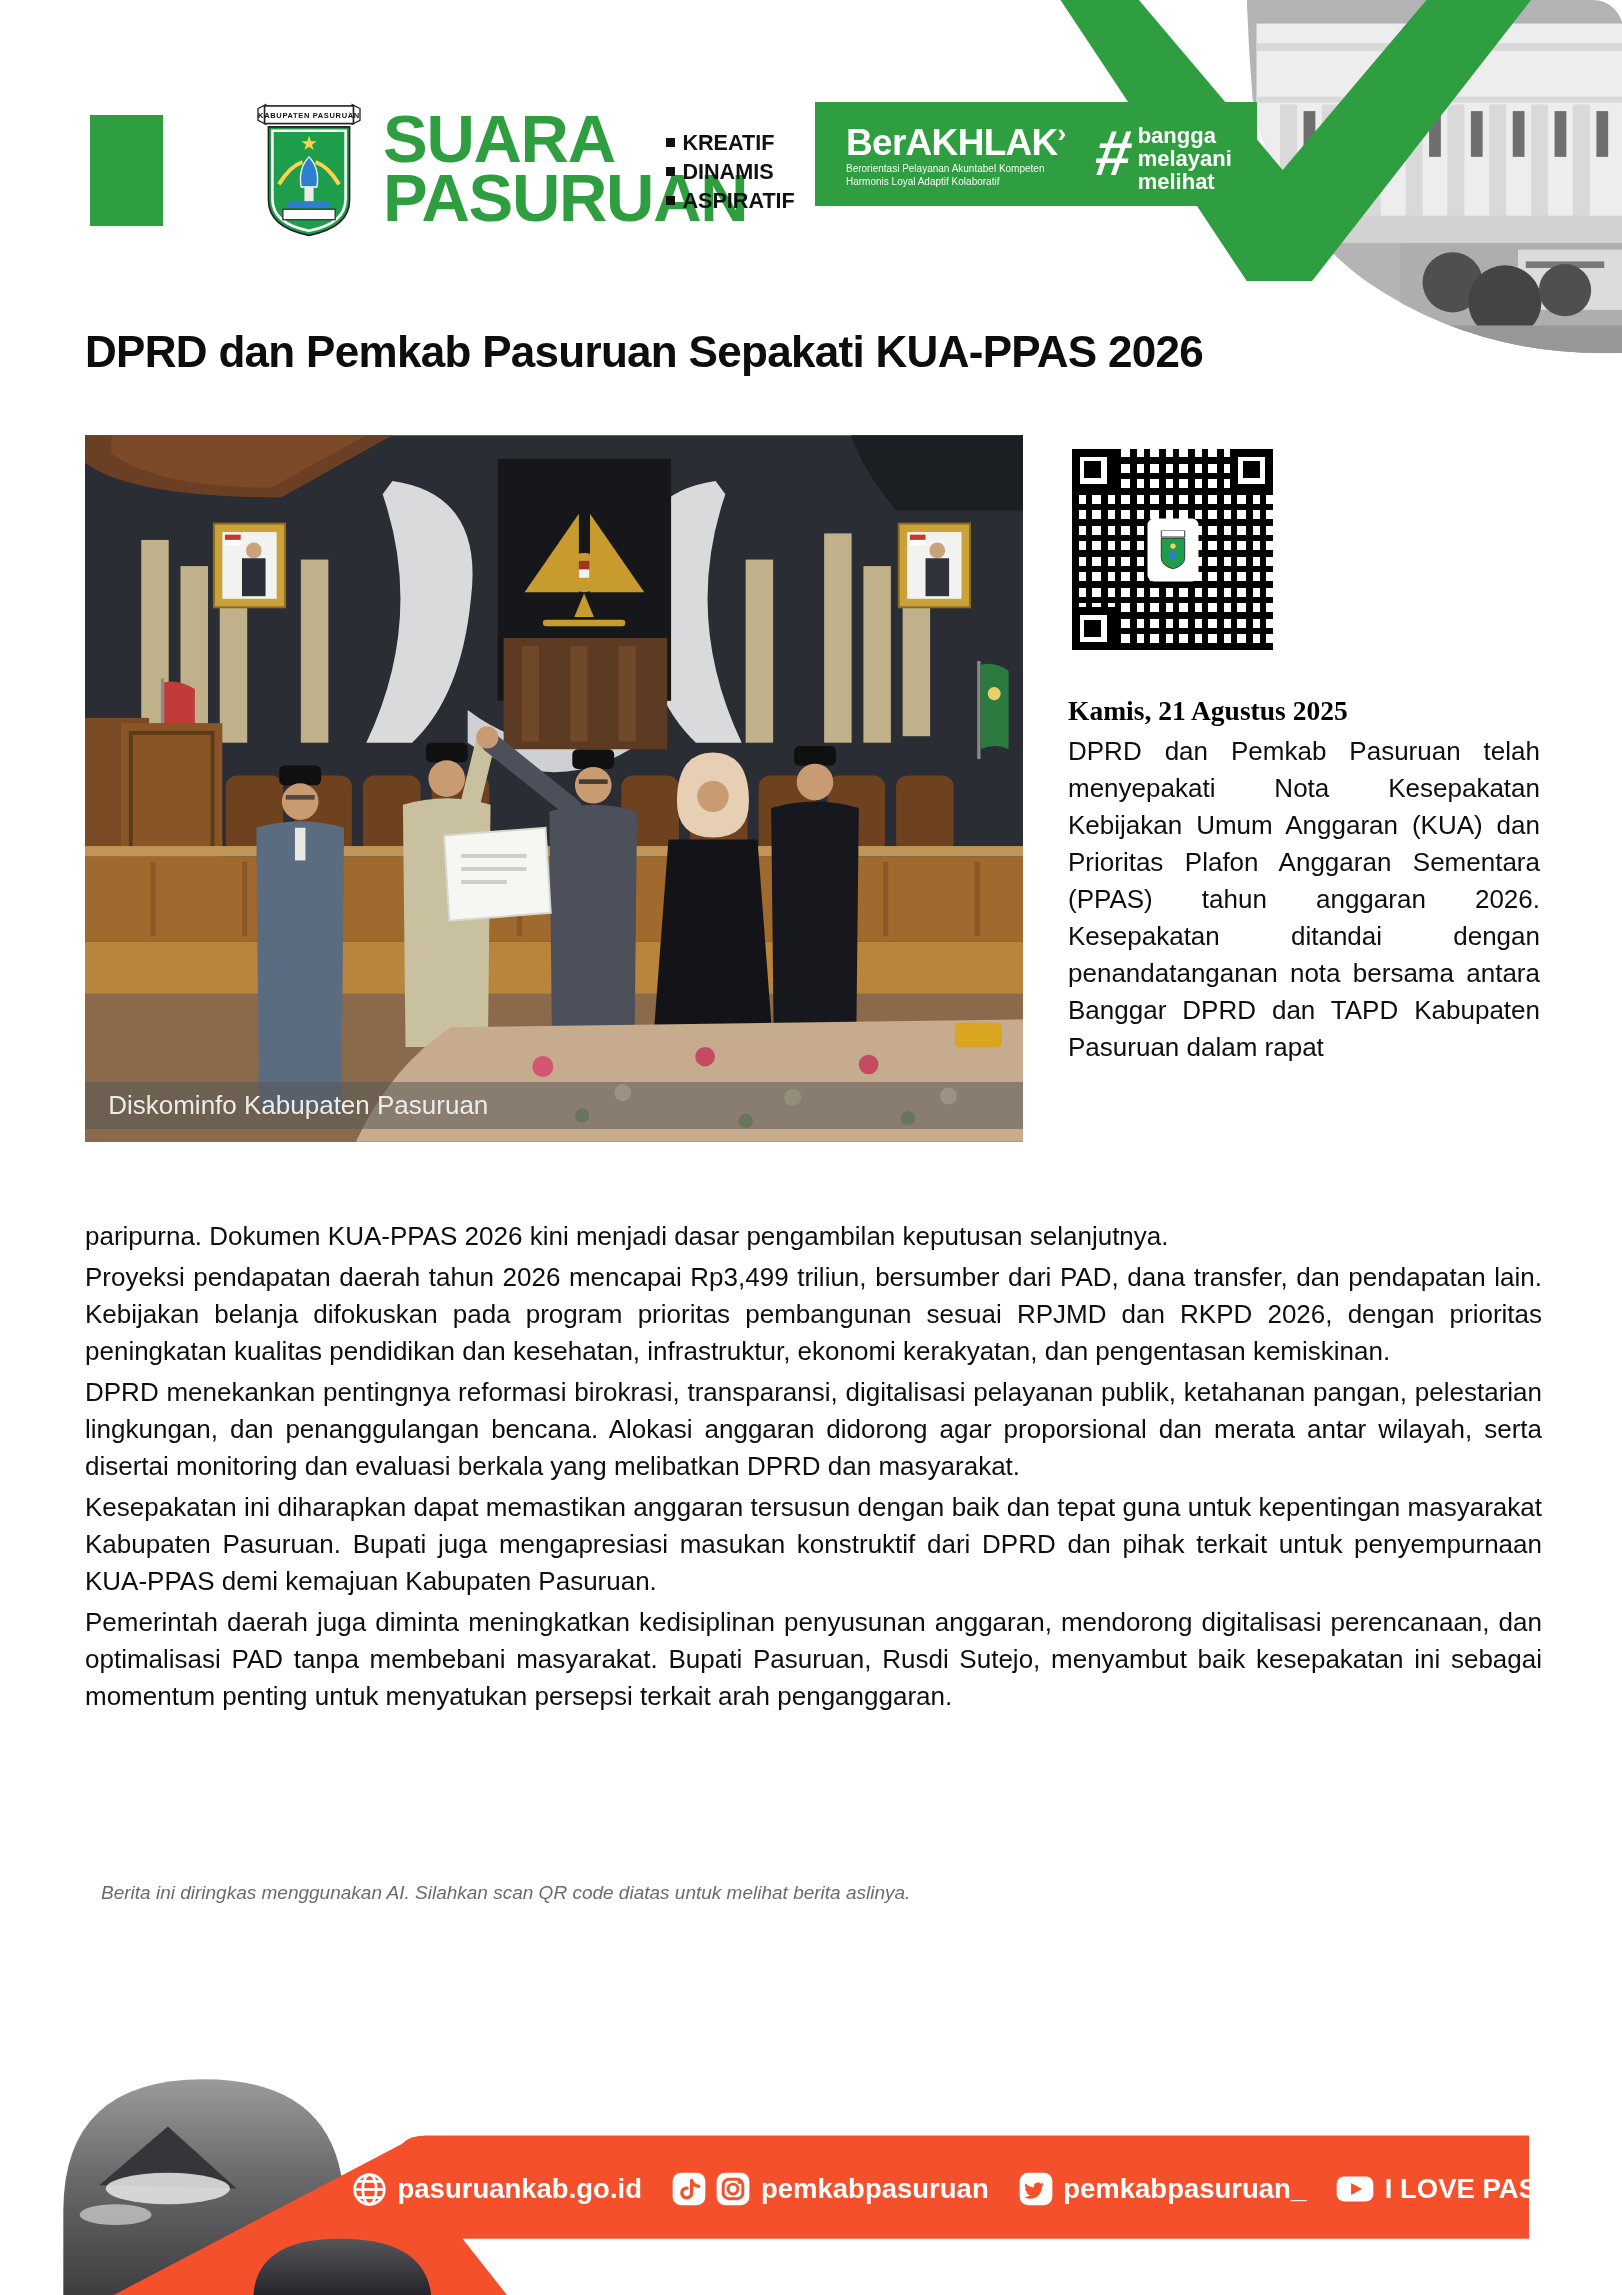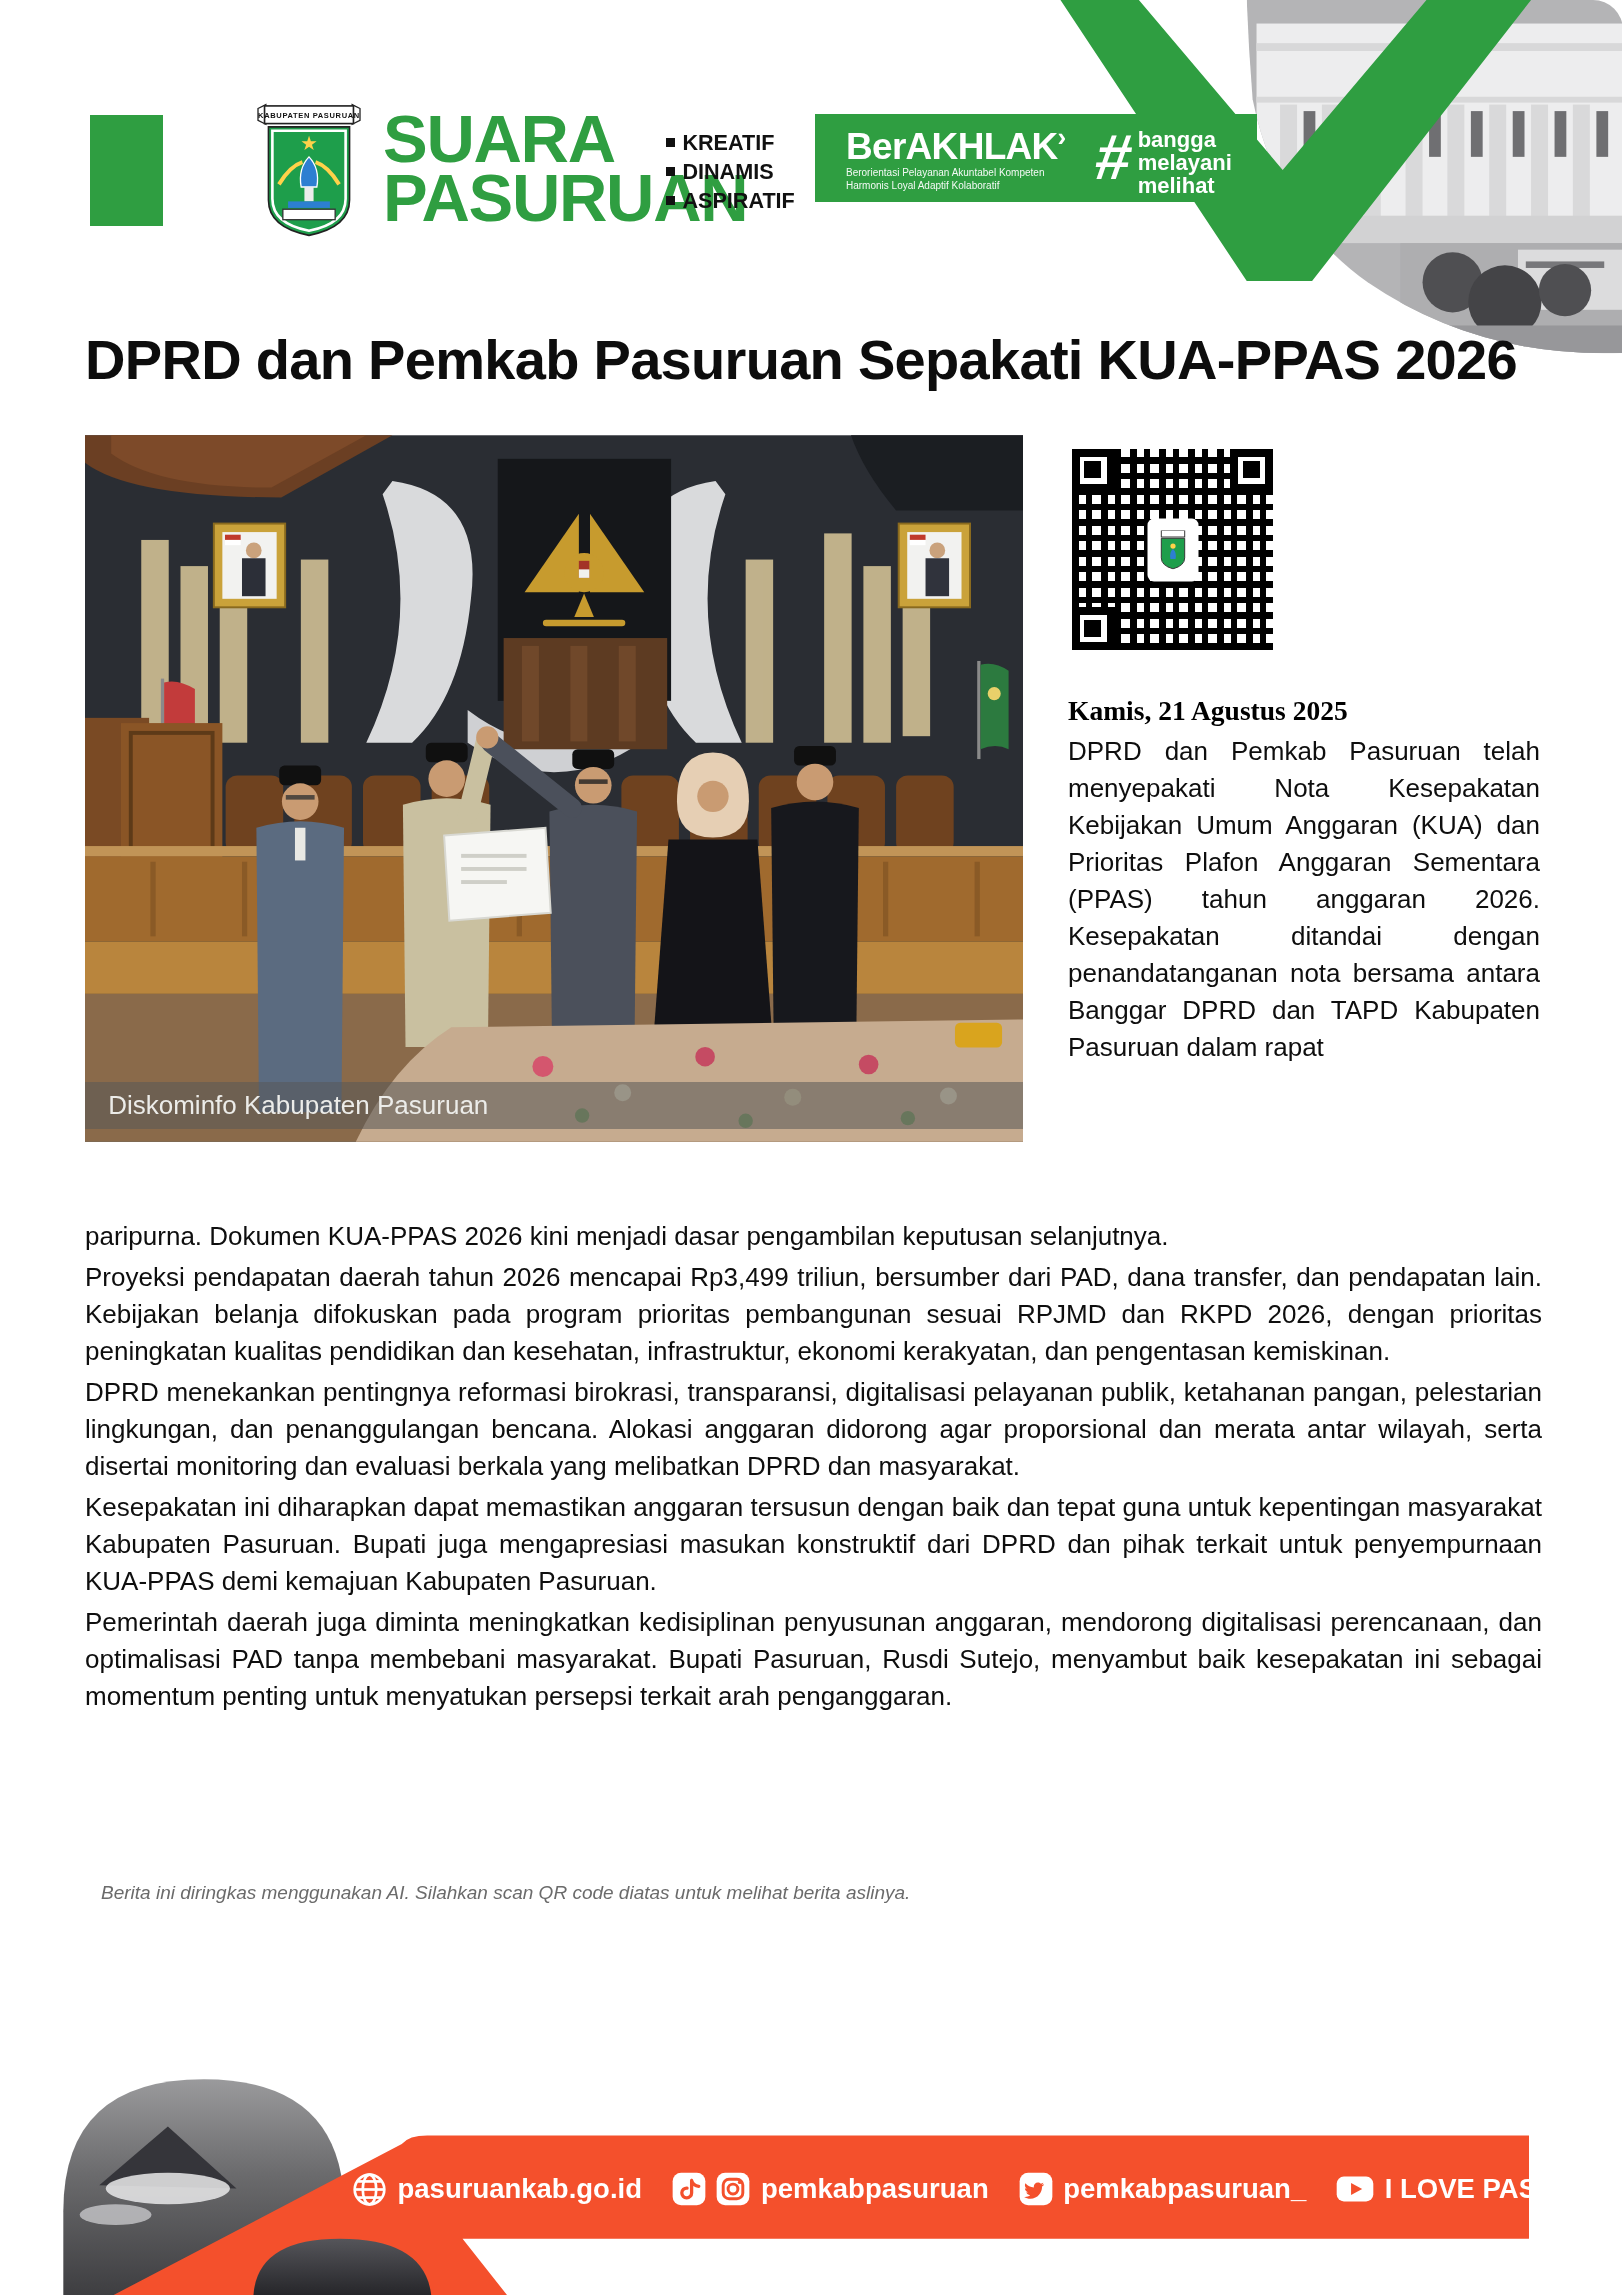--- a/index.html
+++ b/index.html
@@ -12,21 +12,21 @@
   .tagline-item{display:flex;align-items:center;gap:7.9px;font-weight:bold;font-size:21.6px;color:#111;line-height:29px;}
   .tagline-bullet{width:8.5px;height:8.5px;background:#111;display:inline-block;}
   .green-band{background:#2f9e41;display:flex;align-items:center;gap:30px;padding-left:31px;box-sizing:border-box;}
   .berakhlak-title{color:#fff;font-weight:bold;font-size:37px;letter-spacing:-0.7px;line-height:1;}
   .berakhlak-chevron{font-size:26px;vertical-align:super;font-weight:bold;}
   .berakhlak-sub{color:#fff;font-size:10px;line-height:13px;opacity:.95;}
   .hashtag-wrap{display:flex;align-items:center;gap:6.5px;}
   .hashtag-symbol{color:#fff;font-weight:bold;font-size:64px;line-height:.8;transform:skewX(-8deg);}
   .hashtag-lines{color:#fff;font-weight:bold;font-size:22px;line-height:23px;margin-top:9px;}
   
-  .headline{font-weight:bold;font-size:56px;letter-spacing:-0.7px;color:#0d0d0d;white-space:nowrap;}
+  .headline{font-weight:bold;font-size:44px;letter-spacing:-0.7px;color:#0d0d0d;white-space:nowrap;}
   .caption-band{background:rgba(88,88,88,.55);display:flex;align-items:center;}
   .caption-text{color:#ecece9;font-size:26px;padding-left:9.2px;margin-left:14px;}
   .qr{background:#fff;}
   .qr-pattern{position:absolute;left:3.9px;top:3.9px;right:3.9px;bottom:3.9px;
     background:
       repeating-linear-gradient(90deg,#000 0 7.2px,transparent 7.2px 14.4px,#000 14.4px 19.6px,transparent 19.6px 29px),
       repeating-linear-gradient(0deg,#000 0 7.2px,#fff 7.2px 16.4px,#000 16.4px 21.6px,#fff 21.6px 31px);}
   .finder{position:absolute;width:43px;height:43px;background:#fff;border:8.5px solid #000;box-sizing:border-box;}
   .finder:after{content:"";position:absolute;left:4.6px;top:4.6px;width:17px;height:17px;background:#000;}
   .qr-logo{position:absolute;left:50%;top:50%;transform:translate(-50%,-50%);
@@ -121,21 +121,21 @@
       <rect x="700" y="382" width="160" height="92" fill="#dcdcdd"></rect>
       <rect x="712" y="400" width="120" height="10" fill="#77777a"></rect>
       <circle cx="600" cy="432" r="46" fill="#4f4f52"></circle>
       <circle cx="680" cy="462" r="56" fill="#444447"></circle>
       <circle cx="772" cy="444" r="40" fill="#4f4f52"></circle>
       <rect x="520" y="498" width="340" height="42" fill="#97979a"></rect>
     </g>
     <path d="M0,0 L120,0 L340,260 L560,0 L720,0 L385,430 L285,430 Z" fill="#2f9e41"></path>
   </svg>
 
-  <div class="abs green-band" style="left:815px;top:114px;width:442px;height:88px;">
+  <div class="abs green-band" style="left:815px;top:102px;width:442px;height:104px;">
     <div>
       <div class="berakhlak-title">
         <span>BerAKHLAK</span><span class="berakhlak-chevron">›</span>
       </div>
       <div class="berakhlak-sub">Berorientasi Pelayanan Akuntabel Kompeten</div>
       <div class="berakhlak-sub">Harmonis Loyal Adaptif Kolaboratif</div>
     </div>
     <div class="hashtag-wrap">
       <span class="hashtag-symbol">#</span>
       <span class="hashtag-lines">

